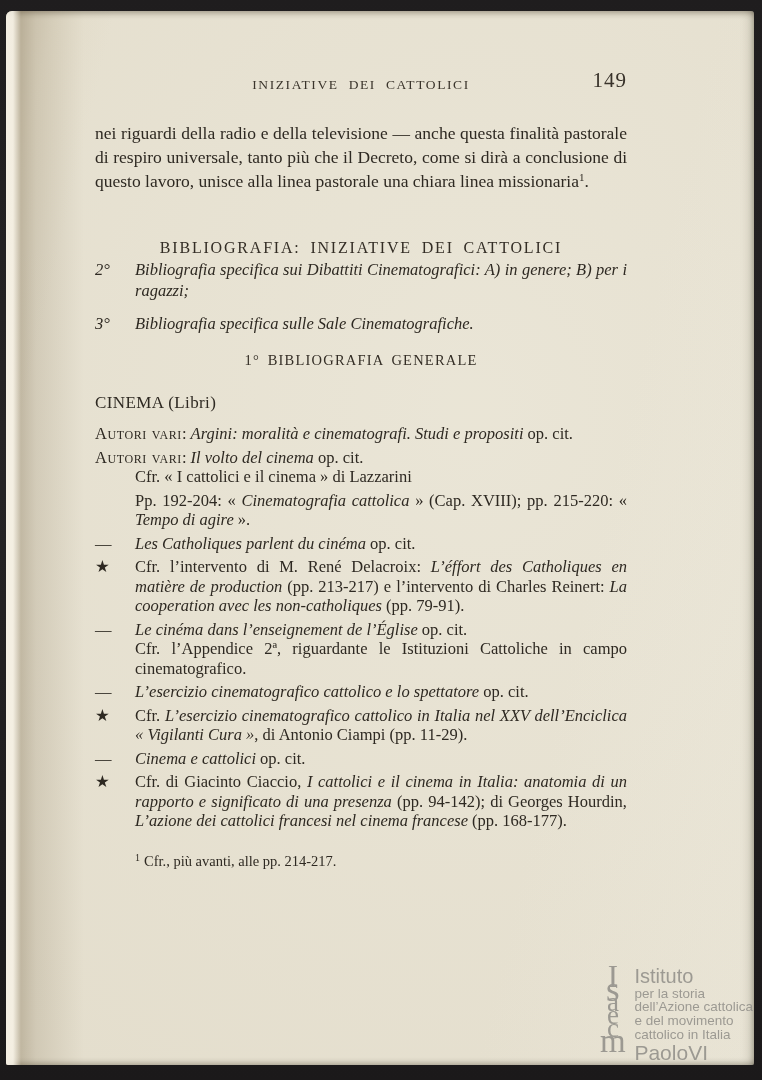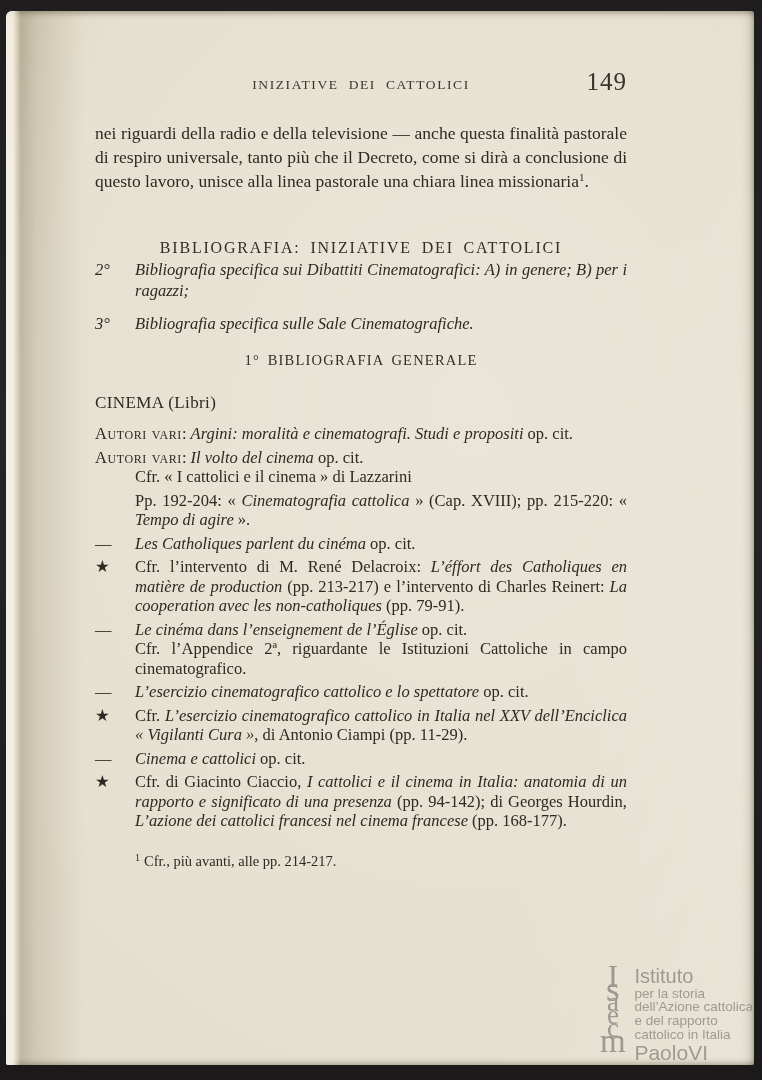--- a/index.html
+++ b/index.html
@@ -30,21 +30,21 @@
     content:"";position:absolute;left:0;top:0;bottom:0;width:78px;pointer-events:none;
     background:linear-gradient(to right,
       rgba(246,241,229,0.95) 0px, rgba(246,241,229,0.85) 7px,
       rgba(110,92,60,0.30) 15px, rgba(110,92,60,0.16) 30px,
       rgba(110,92,60,0.0) 78px);
     border-radius:6px 0 0 2px;
   }
   
   .running-head{position:relative;margin-top:64px;text-align:center;height:24px;}
   .run-title{font-size:13.5px;letter-spacing:1.6px;word-spacing:5px;color:#3a342b;}
-  .folio{position:absolute;right:0;top:-7px;font-size:25px;letter-spacing:1px;color:#38322a;text-align:center;}
+  .folio{position:absolute;right:0;top:-7px;font-size:21px;letter-spacing:1px;color:#38322a;text-align:center;}
   
   .intro{margin:22px 0 0 0;font-size:17.5px;line-height:24px;text-align:justify;}
   .intro sup{font-size:11px;line-height:0;vertical-align:6px;}
   
   .bib-title{margin:46px 0 0 0;font-weight:normal;font-size:16px;
     letter-spacing:1.8px;word-spacing:4px;text-align:center;color:#332d25;}
   .bib-intro{margin:28px 0 0 40px;font-style:italic;font-size:16.5px;line-height:21px;}
   .parts{margin-top:2px;}
   .part{font-style:italic;font-size:16.5px;line-height:21px;
     padding-left:40px;text-indent:-40px;margin-bottom:12px;text-align:justify;}
@@ -151,20 +151,20 @@
           <div class="mg-1">s</div>
           <div class="mg-2">a</div>
           <div class="mg-3">e</div>
           <div class="mg-4">c</div>
           <div class="mg-5">m</div>
         </div>
       <div class="wm-text" id="wm-text">
           <div>Istituto</div>
           <div>per la storia</div>
           <div>dell’Azione cattolica</div>
-          <div>e del rapporto</div>
+          <div>e del movimento</div>
           <div>cattolico in Italia</div>
           <div>PaoloVI</div>
         </div>
     </div>
 
   </div>
 </div>
 
 </body></html>

